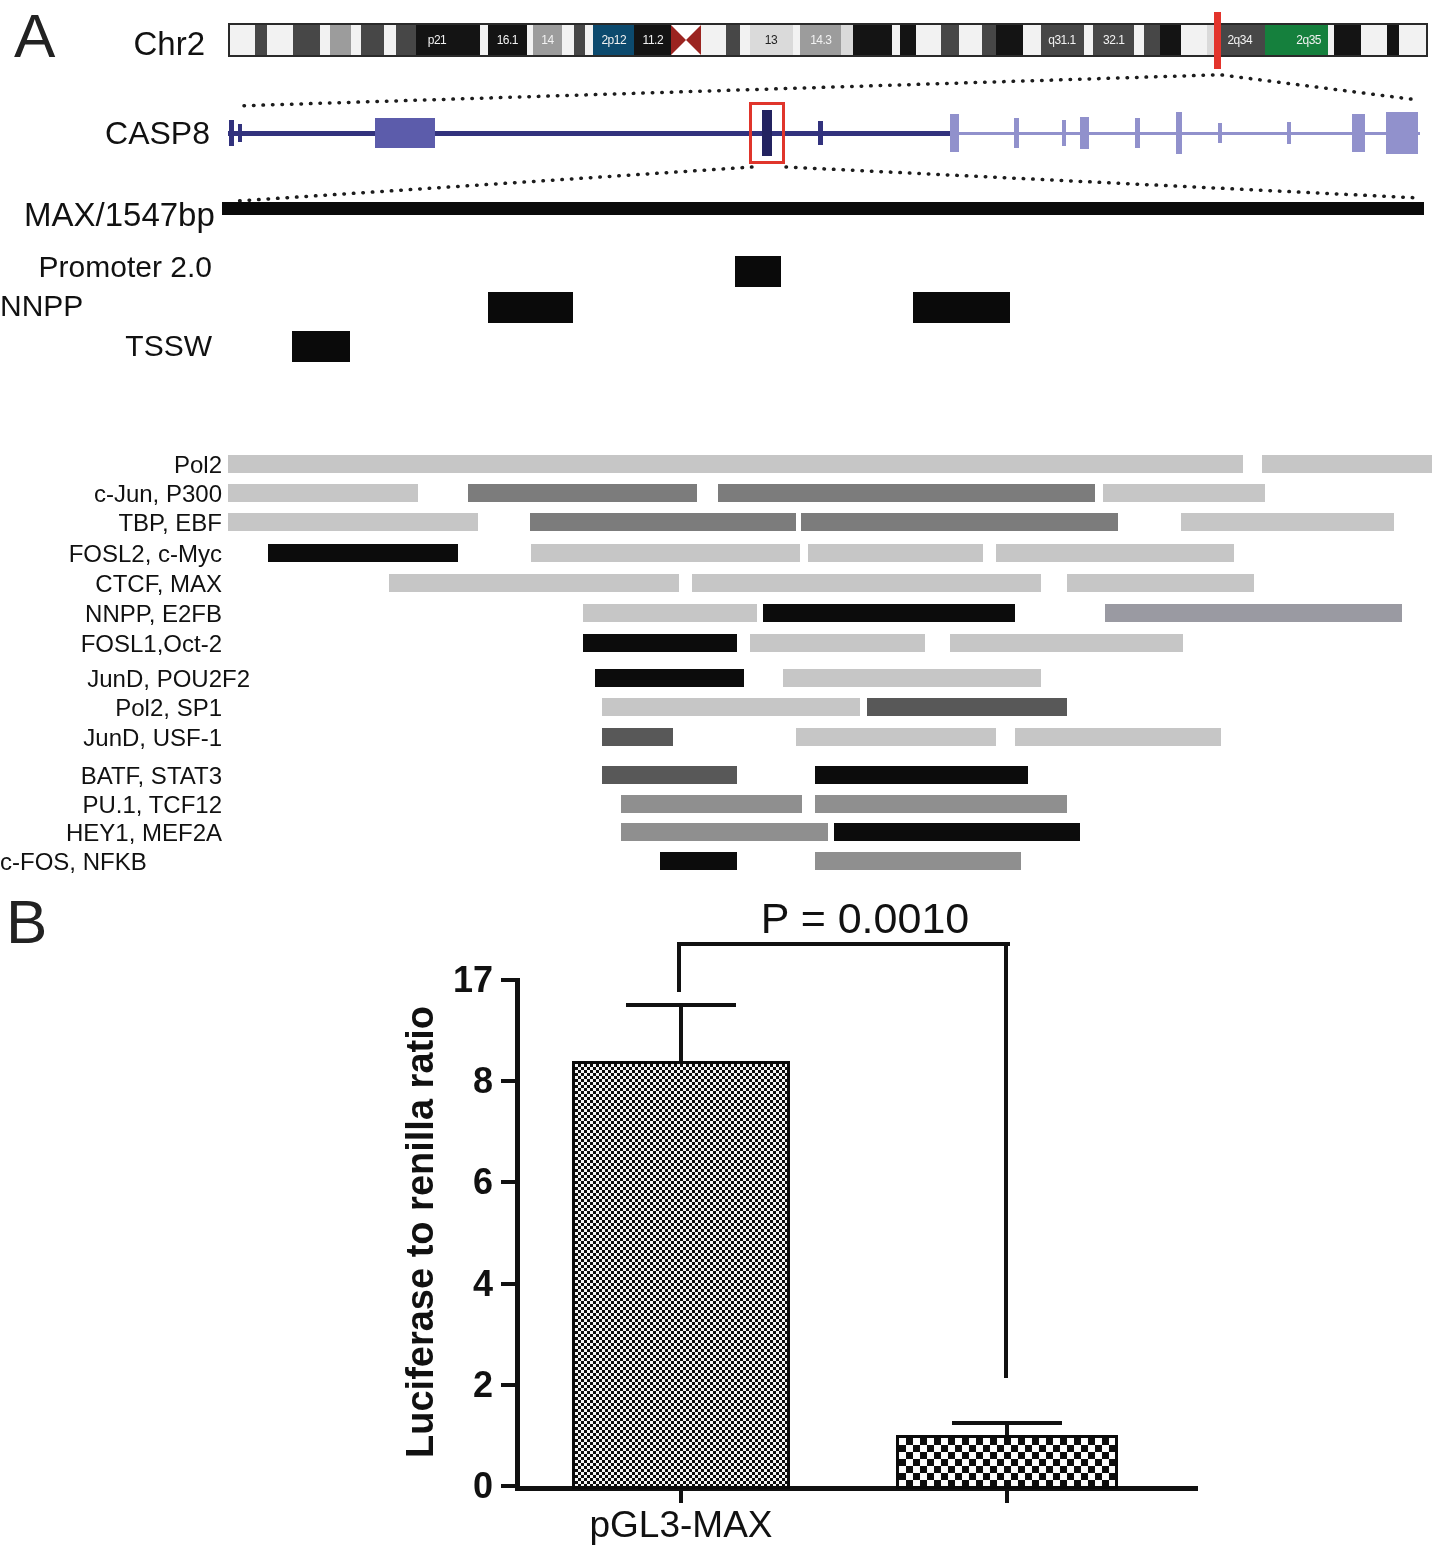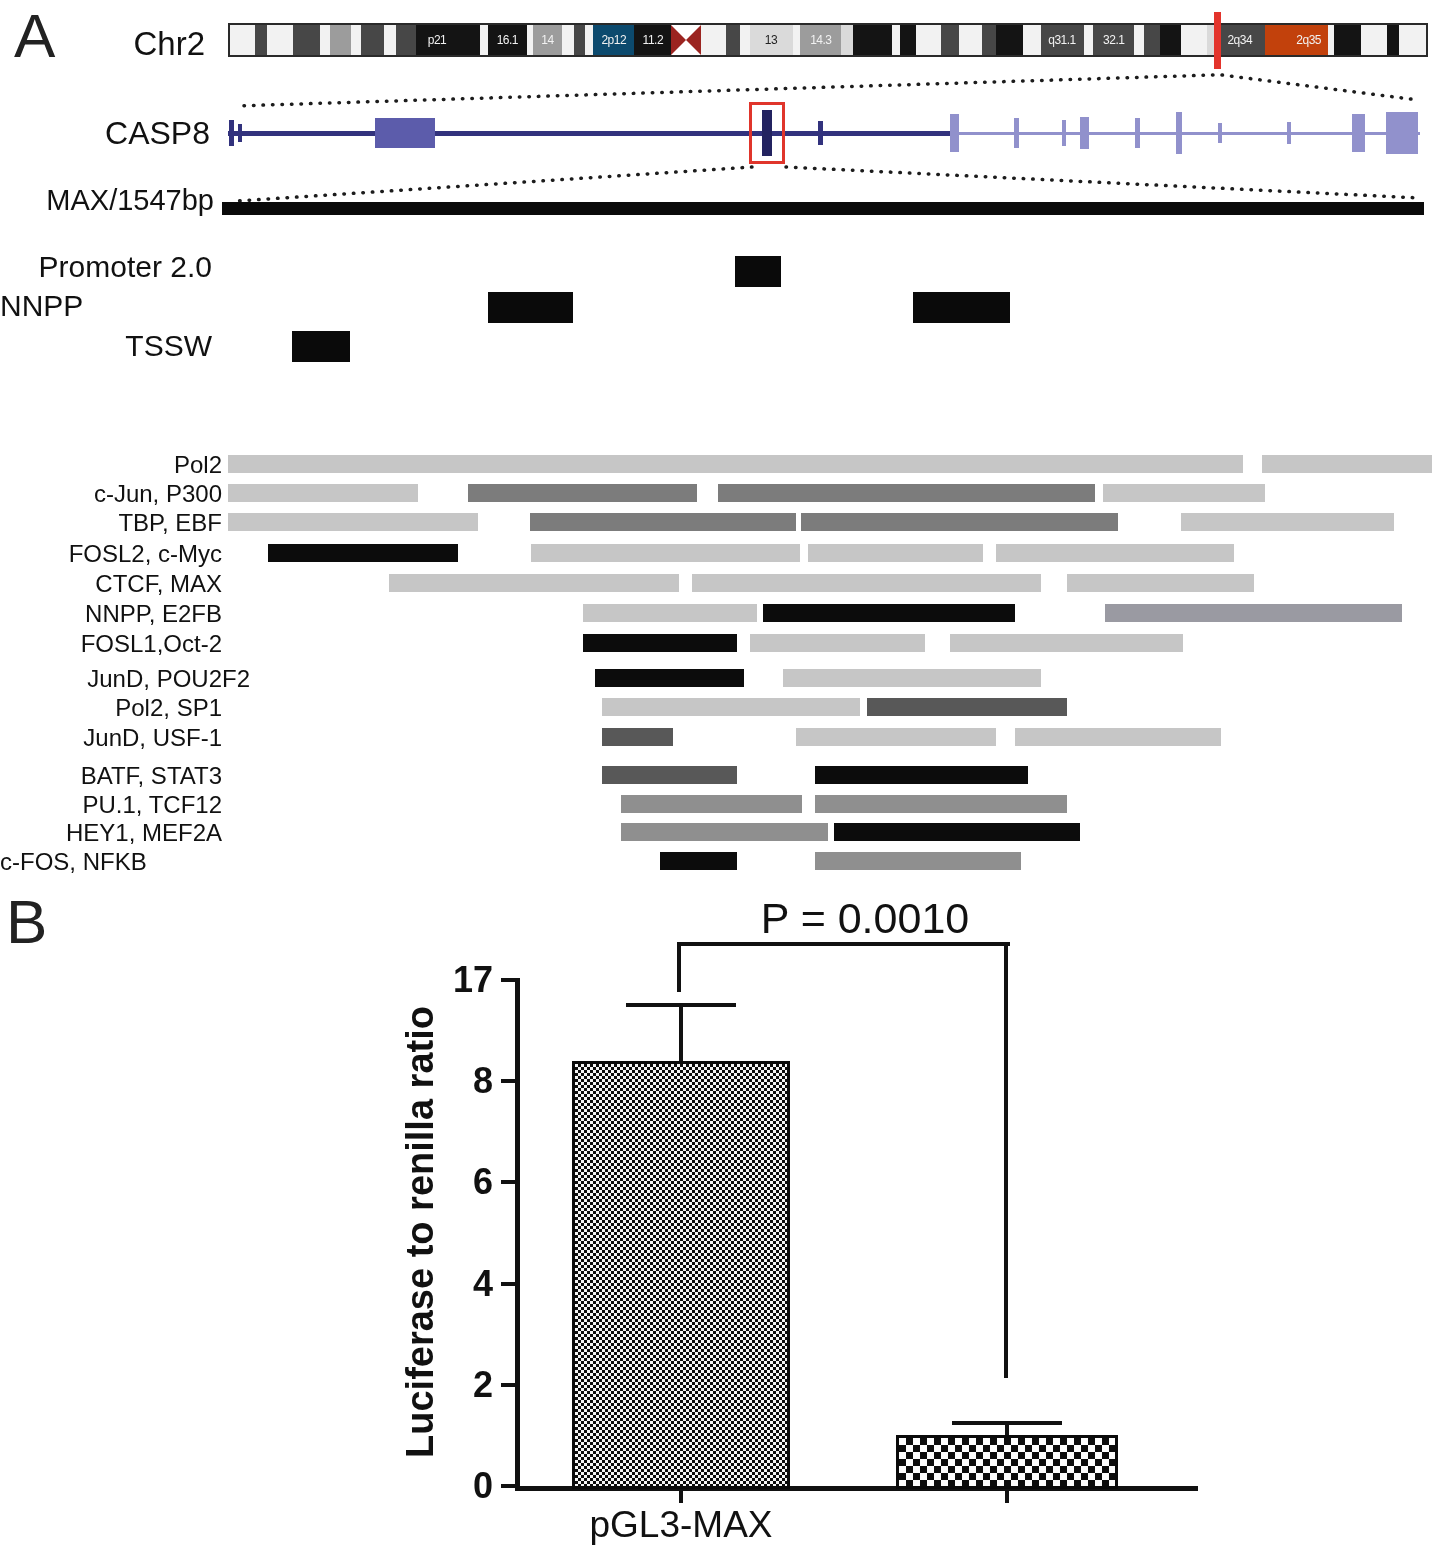--- a/index.html
+++ b/index.html
@@ -5,21 +5,21 @@
   html,body{margin:0;padding:0;background:#fff;}
   body{width:1441px;height:1557px;font-family:"Liberation Sans",sans-serif;position:relative;color:#111;}
   *{box-sizing:border-box;}
   #fig{position:absolute;left:0;top:0;width:1441px;height:1557px;background:#fff;overflow:hidden;}
   .panel-letter{position:absolute;font-size:62px;color:#222;}
   #pA{left:14px;top:0px;}
   #pB{left:6px;top:886px;}
   .tlabel{position:absolute;font-size:30px;color:#111;white-space:nowrap;}
   #chr2-label{left:0;top:25px;width:205px;text-align:right;font-size:33px;}
   #casp8-label{left:0;top:115px;width:210px;text-align:right;font-size:32px;}
-  #max-label{left:0;top:184px;width:214px;text-align:right;font-size:29px;padding-left:24px;}
+  #max-label{left:0;top:196px;width:214px;text-align:right;font-size:33px;padding-left:24px;}
   #ideogram{position:absolute;left:228px;top:23px;width:1200px;height:34px;display:flex;border:2px solid #2a2a2a;background:#fff;}
   .band{height:100%;position:relative;display:flex;align-items:center;justify-content:center;overflow:visible;}
   .bandt{font-size:12px;letter-spacing:-0.5px;white-space:nowrap;z-index:2;}
   .cen{background:#fff;}
   .cenL{position:absolute;left:0;top:0;width:0;height:0;border-top:15px solid transparent;border-bottom:15px solid transparent;border-left:15px solid #9b2420;}
   .cenR{position:absolute;right:0;top:0;width:0;height:0;border-top:15px solid transparent;border-bottom:15px solid transparent;border-right:15px solid #9b2420;}
   #ideo-marker{position:absolute;left:1214px;top:12px;width:7px;height:57px;background:#e3342c;z-index:5;}
   #connectors{position:absolute;left:0;top:0;width:1441px;height:1557px;pointer-events:none;}
   #gene-model{position:absolute;left:0;top:100px;width:1441px;height:70px;}
   #max-bar{position:absolute;background:#0a0a0a;}
@@ -110,21 +110,21 @@
         <span class="bandt" style="color: rgb(242, 242, 242);">32.1</span>
       </div>
       <div class="band" style="flex-grow: 10; flex-basis: 0px; background: rgb(242, 242, 242);"></div>
       <div class="band" style="flex-grow: 16; flex-basis: 0px; background: rgb(71, 71, 71);"></div>
       <div class="band" style="flex-grow: 22; flex-basis: 0px; background: rgb(20, 20, 20);"></div>
       <div class="band" style="flex-grow: 26; flex-basis: 0px; background: rgb(242, 242, 242);"></div>
       <div class="band" style="flex-grow: 8; flex-basis: 0px; background: rgb(218, 218, 218);"></div>
       <div class="band" style="flex-grow: 52; flex-basis: 0px; background: rgb(71, 71, 71);">
         <span class="bandt" style="color: rgb(242, 242, 242);">2q34</span>
       </div>
-      <div class="band" style="flex-grow: 40; flex-basis: 0px; background: #c2410c; padding-left: 24px;">
+      <div class="band" style="flex-grow: 40; flex-basis: 0px; background: #15803d; padding-left: 24px;">
         <span class="bandt" style="color: rgb(242, 242, 242);">2q35</span>
       </div>
       <div class="band" style="flex-grow: 6; flex-basis: 0px; background: rgb(242, 242, 242);"></div>
       <div class="band" style="flex-grow: 28; flex-basis: 0px; background: rgb(20, 20, 20);"></div>
       <div class="band" style="flex-grow: 26; flex-basis: 0px; background: rgb(242, 242, 242);"></div>
       <div class="band" style="flex-grow: 12; flex-basis: 0px; background: rgb(20, 20, 20);"></div>
       <div class="band" style="flex-grow: 28; flex-basis: 0px; background: rgb(242, 242, 242);"></div>
     </div>
   <div id="ideo-marker"></div>
 

